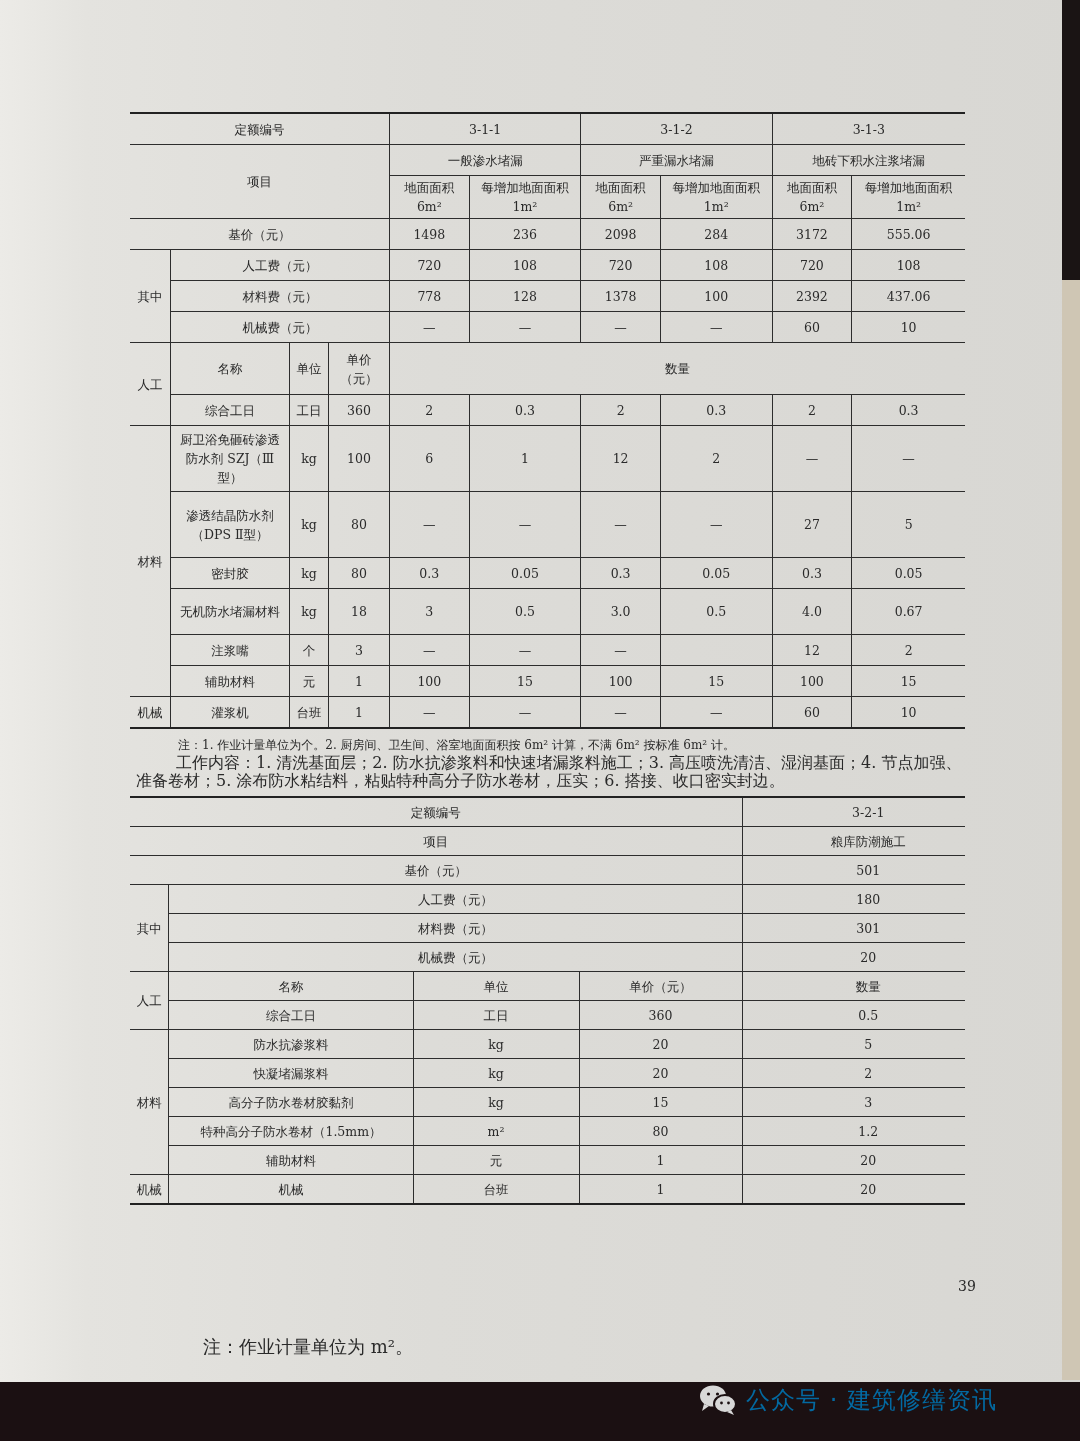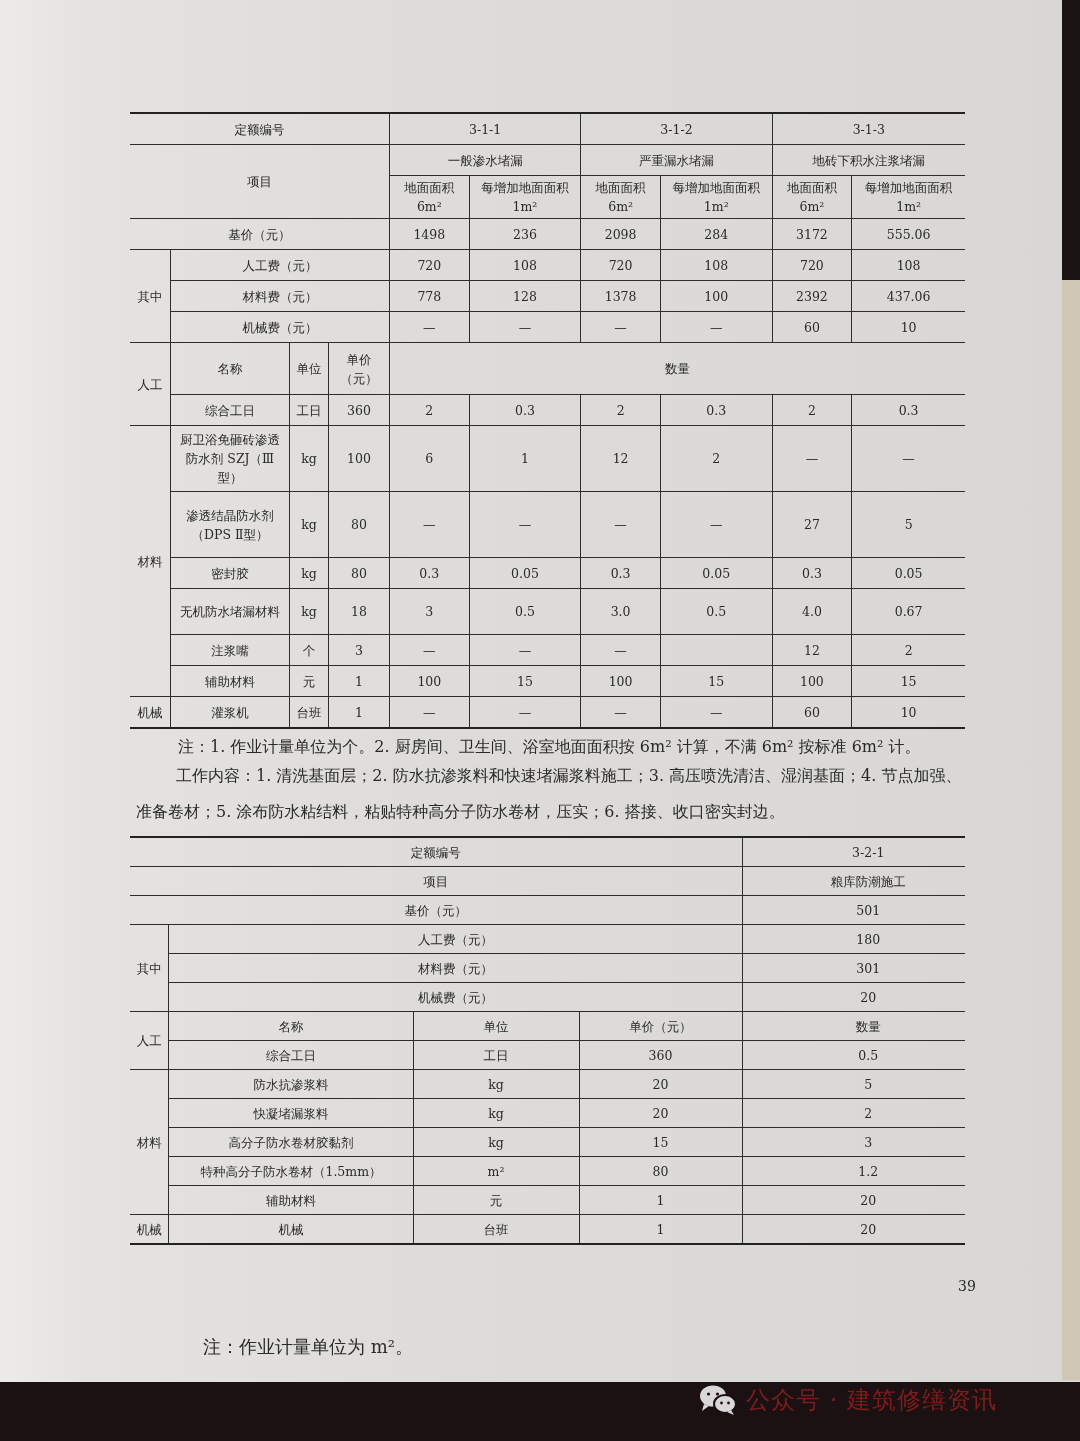--- a/index.html
+++ b/index.html
@@ -25,36 +25,36 @@
   .doc {
     position:absolute; left:130px; top:112px; width:835px;
   }
   table { border-collapse:collapse; width:100%; }
   td { border:1.6px solid #2d2d2d; text-align:center; vertical-align:middle; font-size:12.5px; padding:2px 3px; line-height:19px; }
   .t1 td { height:26px; }
   .t1 .left-open { border-left:none; }
   .t1 .right-open { border-right:none; }
   .t1 tr:first-child td { border-top:2px solid #222; }
   .t1 tr:last-child td { border-bottom:2px solid #222; }
-  .note { font-size:16px; margin:8px 0 0 48px; }
+  .note { font-size:12px; margin:8px 0 0 48px; }
   .sec-title { font-family:"DejaVu Sans","Liberation Sans",sans-serif; font-weight:bold; font-size:16px; margin:22px 0 6px 6px; }
   .sec-title .num { margin-right:14px; }
-  .para { font-size:16px; line-height:36px; margin:0 0 0 6px; text-indent:40px; }
+  .para { font-size:16px; line-height:18px; margin:0 0 0 6px; text-indent:40px; }
   .t2 { margin-top:6px; }
   .t2 td { border-left:none; border-right:1.6px solid #2d2d2d; height:24px; }
   .t2 td.lbl { border-right:none; }
   .t2 td.cat { border-right:1.6px solid #2d2d2d; }
   .t2 tr:first-child td { border-top:2px solid #222; }
   .t2 tr:last-child td { border-bottom:2px solid #222; }
   .t2 td.last { border-right:none;padding-left:32px; }
   .page-num { position:absolute; left:958px; top:1278px; font-size:14px; }
   .note2 { position:absolute; left:180px; top:1335px; font-size:18px;margin-left:23px; }
   .wm {
     position:absolute; left:698px; top:1380px; height:40px; display:flex; align-items:center;
-    font-family:"DejaVu Sans","Liberation Sans",sans-serif; color:#7f1d1d; font-size:24px; letter-spacing:1px;
+    font-family:"DejaVu Sans","Liberation Sans",sans-serif; color:#0369a1; font-size:24px; letter-spacing:1px;
   }
   .wm svg { margin-right:8px; }
 </style>
 </head>
 <body>
 
 <div class="page-bg"></div>
 <div class="right-dark"></div>
 <div class="right-strip"></div>
 

